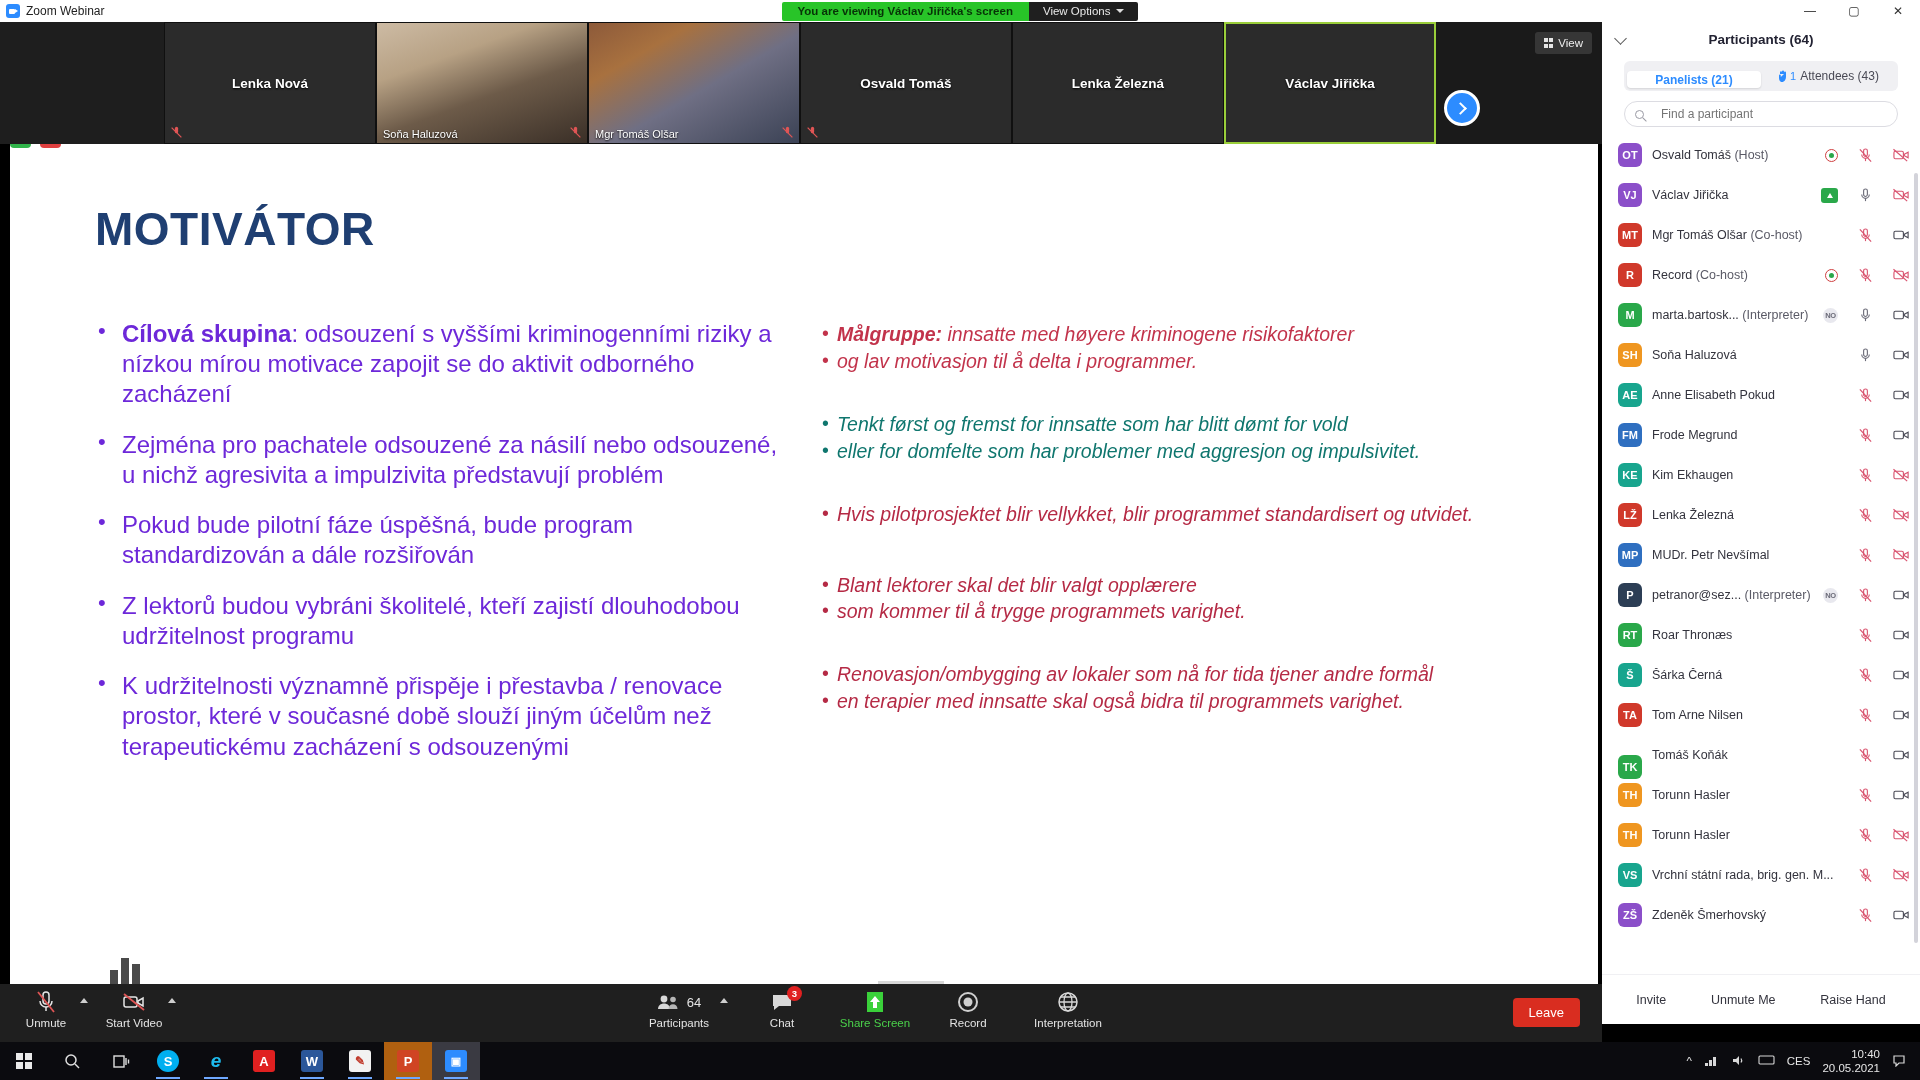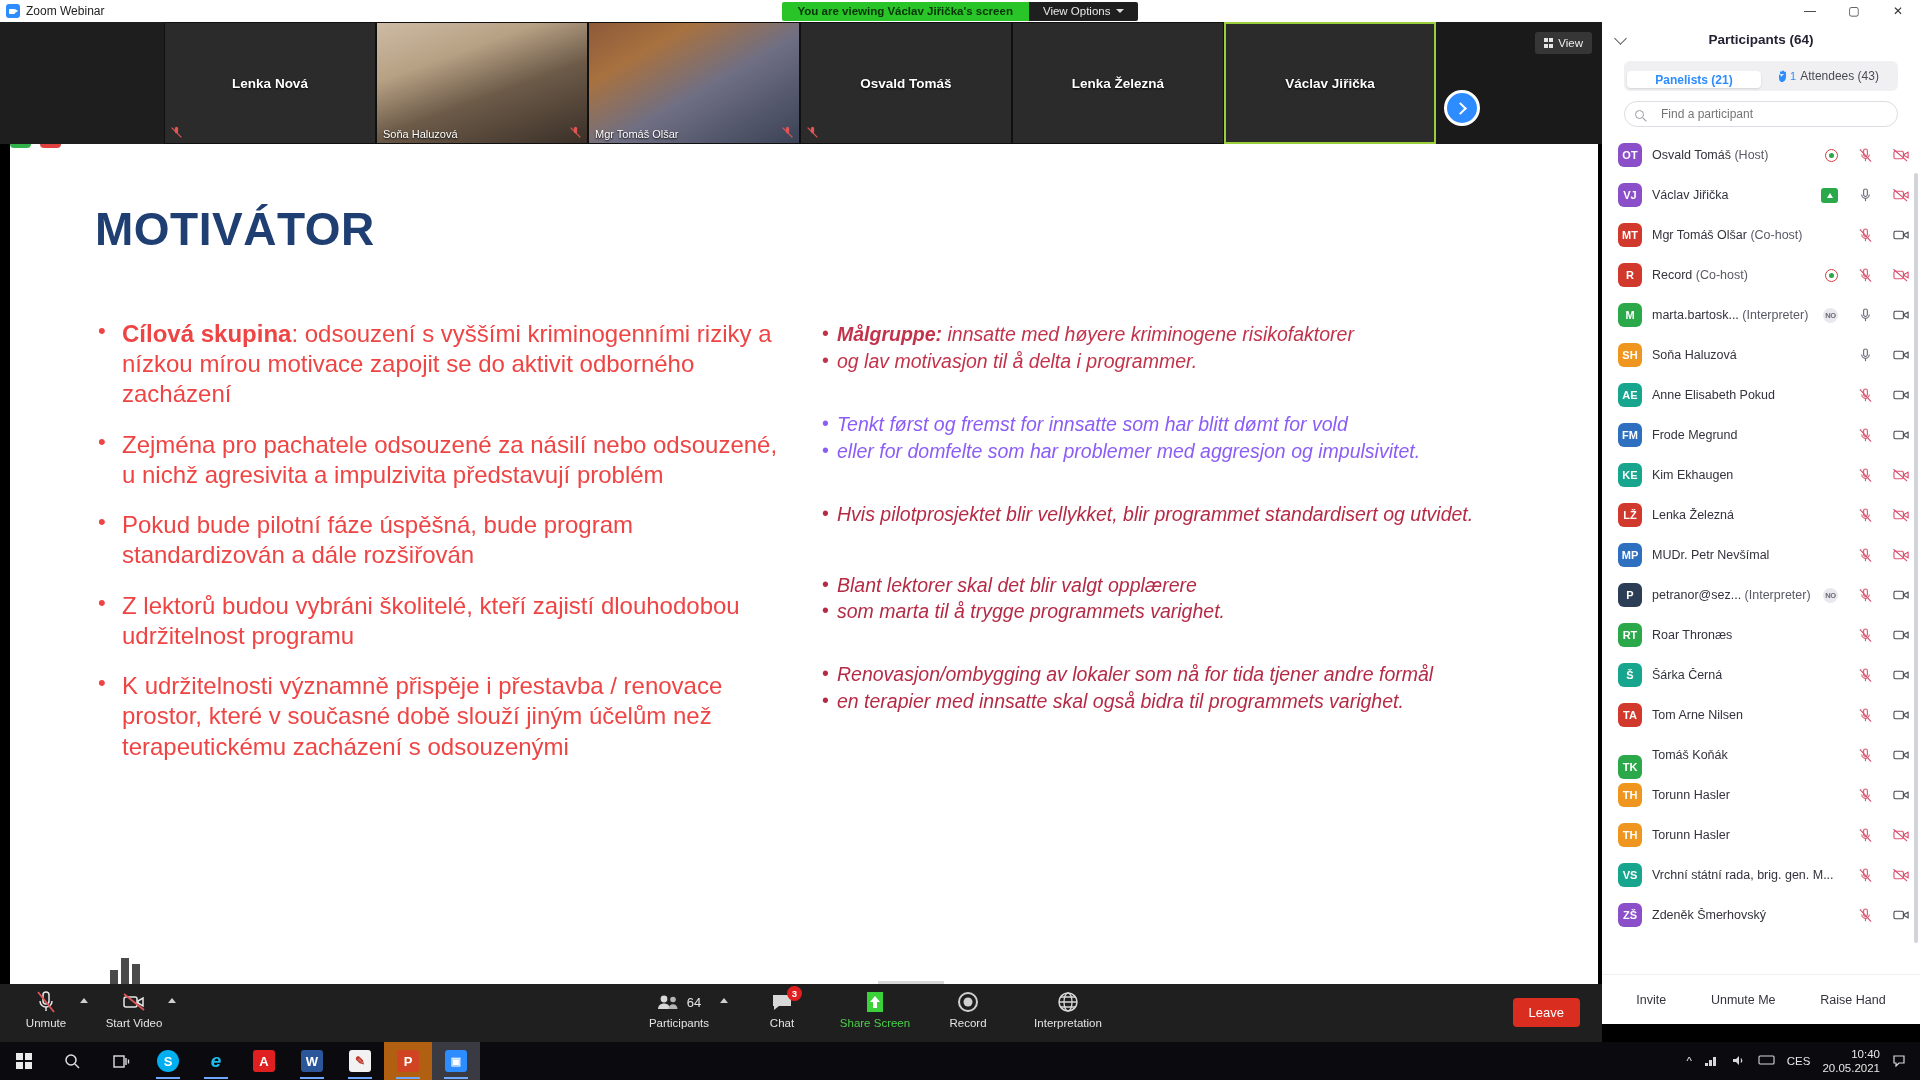--- a/index.html
+++ b/index.html
@@ -116,36 +116,36 @@
   }
   .ab-green { background: #30b44a; }
   .ab-red { background: #e04040; }
   .slide-title {
     position: absolute; left: 85px; top: 58px; font-size: 46px;
     font-weight: bold; color: #1f3f72; letter-spacing: .5px;
     font-family: "Liberation Sans", sans-serif;
   }
   .cz-col {
     position: absolute; left: 82px; top: 175px; width: 690px;
-    font-size: 24px; line-height: 1.26; color: #ef4444;
+    font-size: 24px; line-height: 1.26; color: #6d28d9;
   }
   .cz-col li { list-style: none; position: relative; padding-left: 30px; margin-bottom: 20px; }
   .cz-col li::before {
     content: "•"; position: absolute; left: 6px; top: -2px; font-size: 22px;
   }
   .cz-col b { font-weight: bold; }
   .no-col {
     position: absolute; left: 812px; top: 177px; width: 730px;
     font-size: 19.5px; line-height: 1.38; font-style: italic;
   }
   .no-grp { margin-bottom: 36px; }
   .no-grp p { position: relative; padding-left: 15px; }
   .no-grp p::before { content: "•"; position: absolute; left: 0; top: -1px; font-style: normal; }
   .c-crim { color: #c2334b; }
-  .c-rose { color: #8b5cf6; }
+  .c-rose { color: #0f766e; }
   .c-deep { color: #b52a45; }
   .no-grp b { font-weight: bold; font-style: italic; }
   .sheet-ico {
     position: absolute; left: 100px; bottom: 0px; width: 36px; height: 34px;
   }
   .sheet-ico i { position: absolute; bottom: 0; width: 8px; background: #4a4a4a; }
   .share-edge {
     position: absolute; left: 868px; bottom: 0px; width: 66px; height: 5px;
     background: #d8d8d8;
   }
@@ -392,21 +392,21 @@
       </div>
       <div class="no-grp c-rose">
         <p><span>Tenkt først og fremst for innsatte som har blitt dømt for vold</span></p>
         <p><span>eller for domfelte som har problemer med aggresjon og impulsivitet.</span></p>
       </div>
       <div class="no-grp c-deep" style="margin-bottom:44px;">
         <p><span>Hvis pilotprosjektet blir vellykket, blir programmet standardisert og utvidet.</span></p>
       </div>
       <div class="no-grp c-deep">
         <p><span>Blant lektorer skal det blir valgt opplærere</span></p>
-        <p><span>som marta til å trygge programmets varighet.</span></p>
+        <p><span>som kommer til å trygge programmets varighet.</span></p>
       </div>
       <div class="no-grp c-deep">
         <p><span>Renovasjon/ombygging av lokaler som nå for tida tjener andre formål</span></p>
         <p><span>en terapier med innsatte skal også bidra til programmets varighet.</span></p>
       </div>
     </div>
 
     <div class="sheet-ico">
       <i style="left:0;height:16px;"></i>
         <i style="left:11px;height:28px;"></i>

